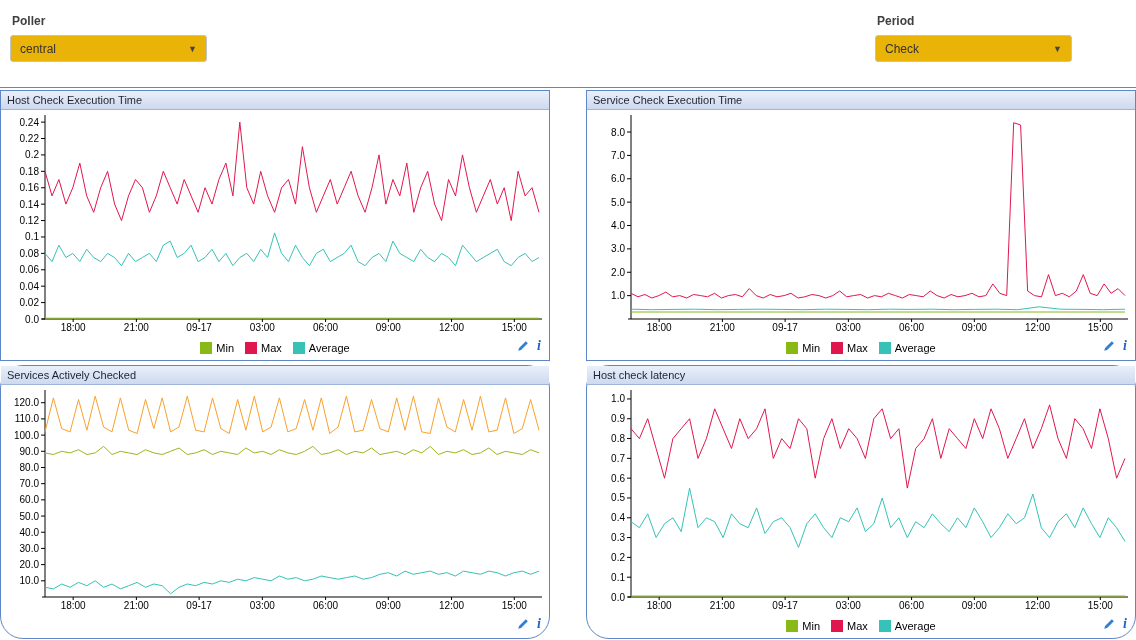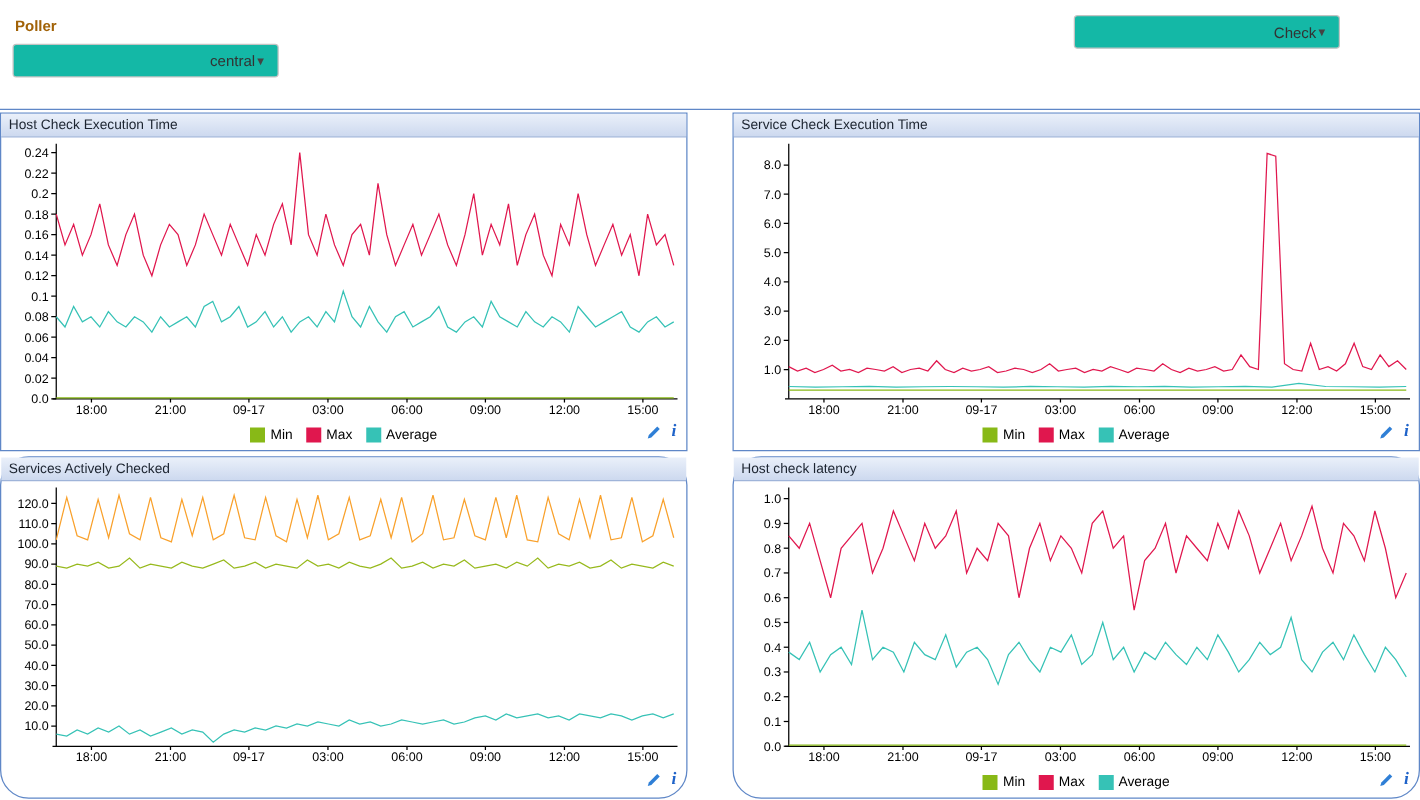--- a/index.html
+++ b/index.html
@@ -8,24 +8,24 @@
   .page { width:1136px; height:640px; background:#fff; overflow:hidden; }
 
   
   .filters {
     height:88px; padding:12px 64px 0 10px;
     border-bottom:1px solid #5f87c7;
     display:flex; justify-content:space-between; align-items:flex-start;
     background:#fff;
   }
   .filter-group { display:flex; flex-direction:column; }
-  .filter-label { color:#a16207; font-weight:bold; font-size:12px; margin:2px 0 7px 2px; }
+  .filter-label { color:#404040; font-weight:bold; font-size:12px; margin:2px 0 7px 2px; }
   .select {
-    width:213px; height:27px; border:1px solid #c3c3c3; border-radius:3px;
-    background:#14b8a6; display:flex; align-items:center; justify-content:flex-end;
+    width:197px; height:27px; border:1px solid #c3c3c3; border-radius:3px;
+    background:#eab308; display:flex; align-items:center; justify-content:space-between;
     padding:0 9px; font-size:12px; color:#333; cursor:pointer;
   }
   .select-arrow { font-size:9px; color:#444; }
 
   
   .charts { display:grid; grid-template-columns:550px 550px; column-gap:36px; row-gap:4px; margin-top:2px; }
   .panel { border:1px solid #5f87c7; height:271px; display:flex; flex-direction:column; background:#fff; }
   .charts > .panel:nth-child(n+3) { height:274px;border-radius:23px; }
   .panel-header {
     height:19px; line-height:18px; padding-left:6px;
@@ -55,20 +55,21 @@
 
   <div class="filters">
     <div class="filter-group">
       <div class="filter-label">Poller</div>
       <div class="select">
         <span>central</span>
         <span class="select-arrow">▼</span>
       </div>
     </div>
     <div class="filter-group">
+      <div class="filter-label">Period</div>
       <div class="select">
         <span>Check</span>
         <span class="select-arrow">▼</span>
       </div>
     </div>
   </div>
 
   <div class="charts">
 
     <div class="panel">

